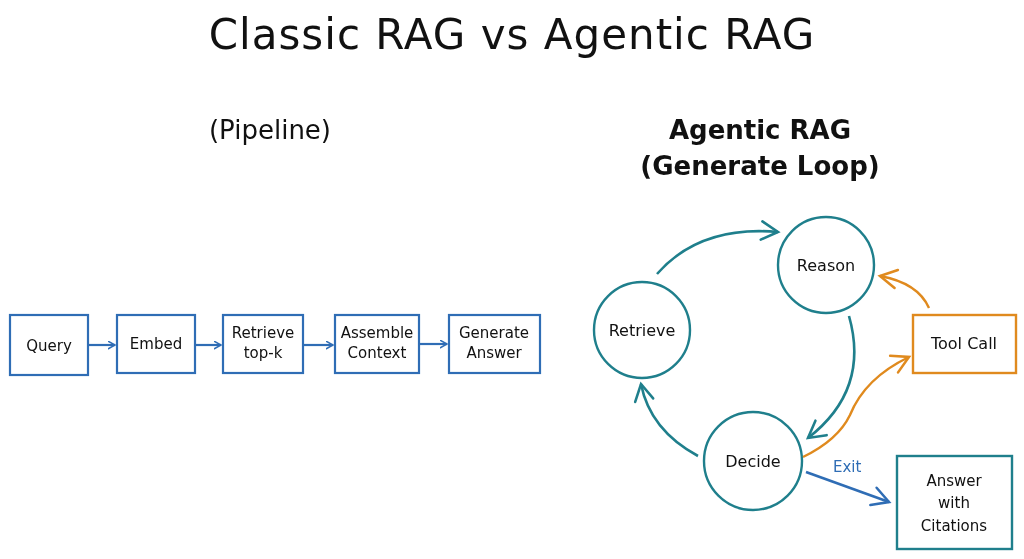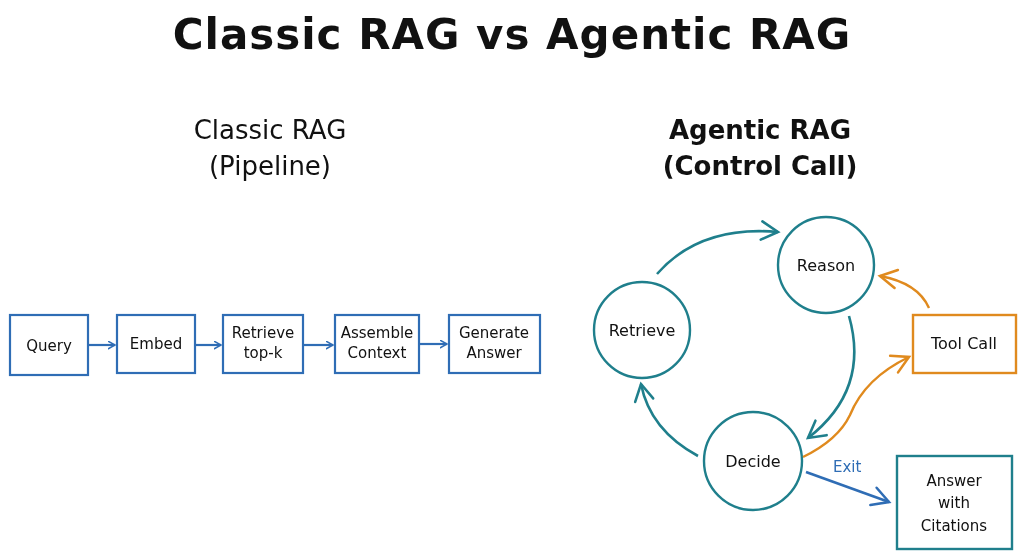--- a/index.html
+++ b/index.html
@@ -1,38 +1,37 @@
 <!DOCTYPE html>
 <html><head>
 <meta charset="utf-8">
 <style>
   html, body { margin: 0; padding: 0; background: #ffffff; }
   body { width: 1024px; height: 559px; position: relative; overflow: hidden;
          font-family: "DejaVu Sans", sans-serif; color: #111; }
   .title { position: absolute; left: 0; width: 1024px; top: 10px; text-align: center;
-           font-size: 42px; font-weight: bold; letter-spacing: 1px; }
+           font-size: 42px; font-weight: normal; letter-spacing: 1px; }
   .sub { position: absolute; text-align: center; font-size: 26px; line-height: 36px; }
   .sub-left { left: 140px; width: 260px; top: 112px; }
   .sub-right { left: 620px; width: 280px; top: 112px; font-weight: bold; }
   svg.diagram { position: absolute; left: 0; top: 0; }
   .node-text { font-family: "DejaVu Sans", sans-serif; font-size: 15px; fill: #111; }
   .node-text-lg { font-family: "DejaVu Sans", sans-serif; font-size: 16px; fill: #111; }
   .exit-text { font-family: "DejaVu Sans", sans-serif; font-size: 15px; fill: #2f6db5; }
 </style>
 </head>
 <body>
 
 <div class="title">Classic RAG vs Agentic RAG</div>
 <div class="sub sub-left">
-  <div>Classic RAG</div>
   <div>(Pipeline)</div>
 </div>
 <div class="sub sub-right">
   <div>Agentic RAG</div>
-  <div>(Control Call)</div>
+  <div>(Generate Loop)</div>
 </div>
 
 <svg class="diagram" width="1024" height="559" viewBox="0 0 1024 559">
   <defs>
     <marker id="arrBlue" viewBox="0 0 12 12" refX="10" refY="6" markerWidth="9" markerHeight="9" orient="auto-start-reverse" markerUnits="userSpaceOnUse">
       <path d="M1,1 L10,6 L1,11" fill="none" stroke="#2f6db5" stroke-width="2" stroke-linecap="round"></path>
     </marker>
     <marker id="arrTeal" viewBox="0 0 12 12" refX="10" refY="6" markerWidth="22" markerHeight="22" orient="auto" markerUnits="userSpaceOnUse">
       <path d="M1,1 L10,6 L1,11" fill="none" stroke="#1f7f8c" stroke-width="1.4" stroke-linecap="round"></path>
     </marker>

